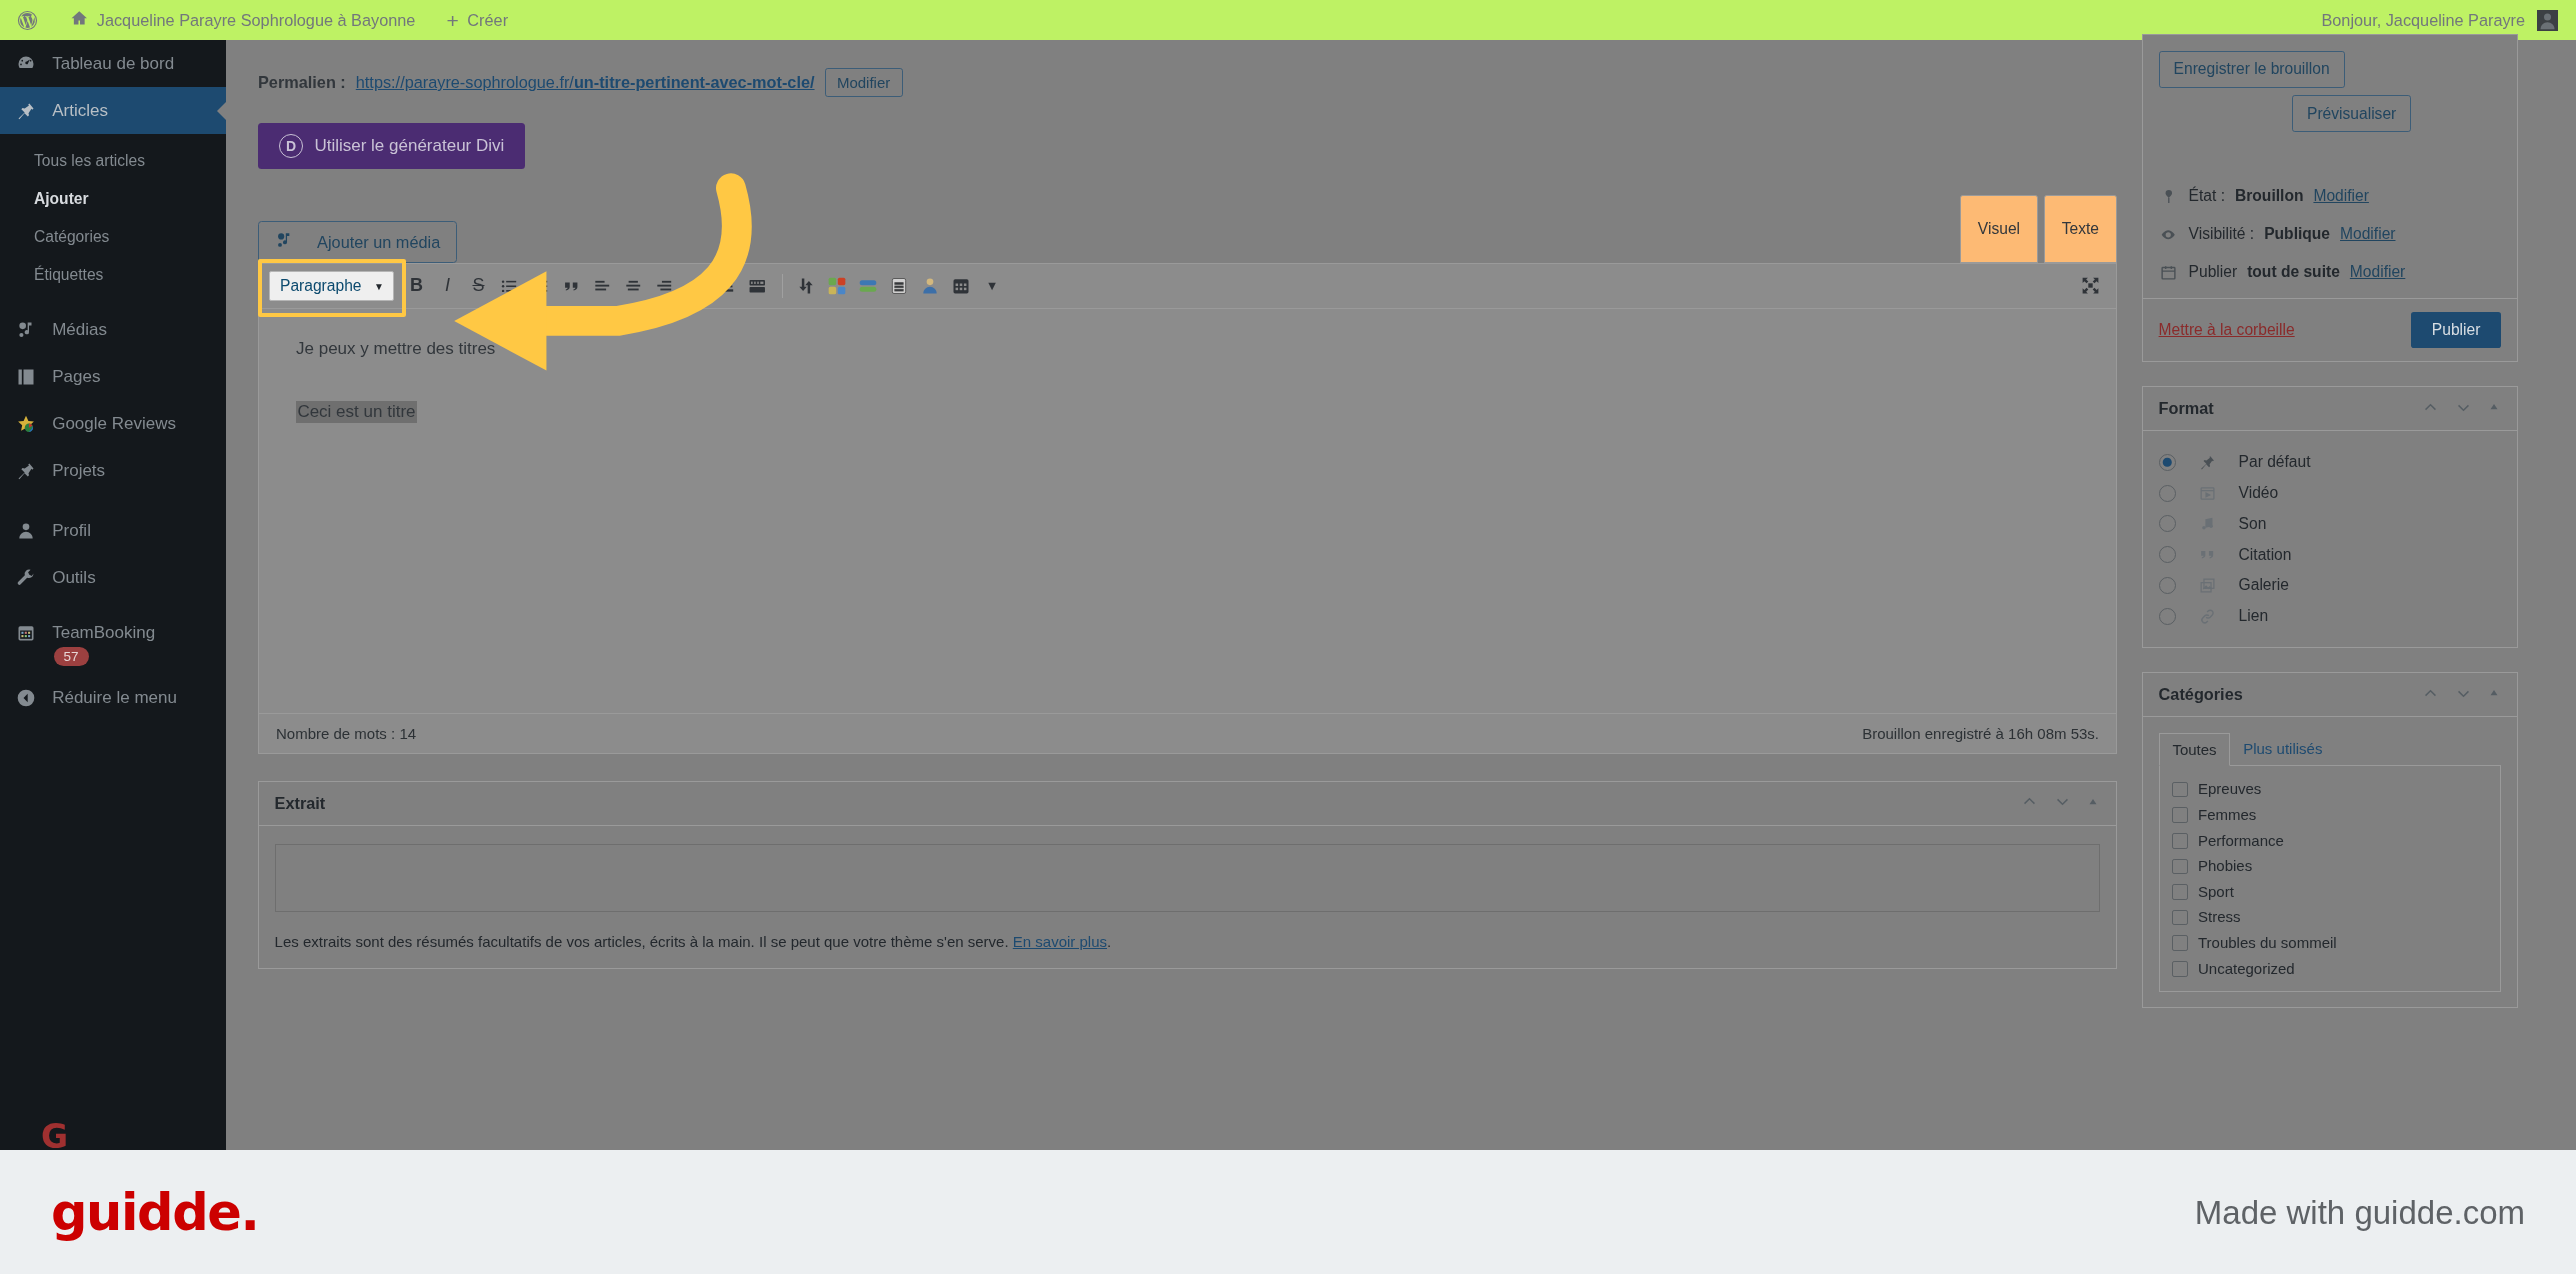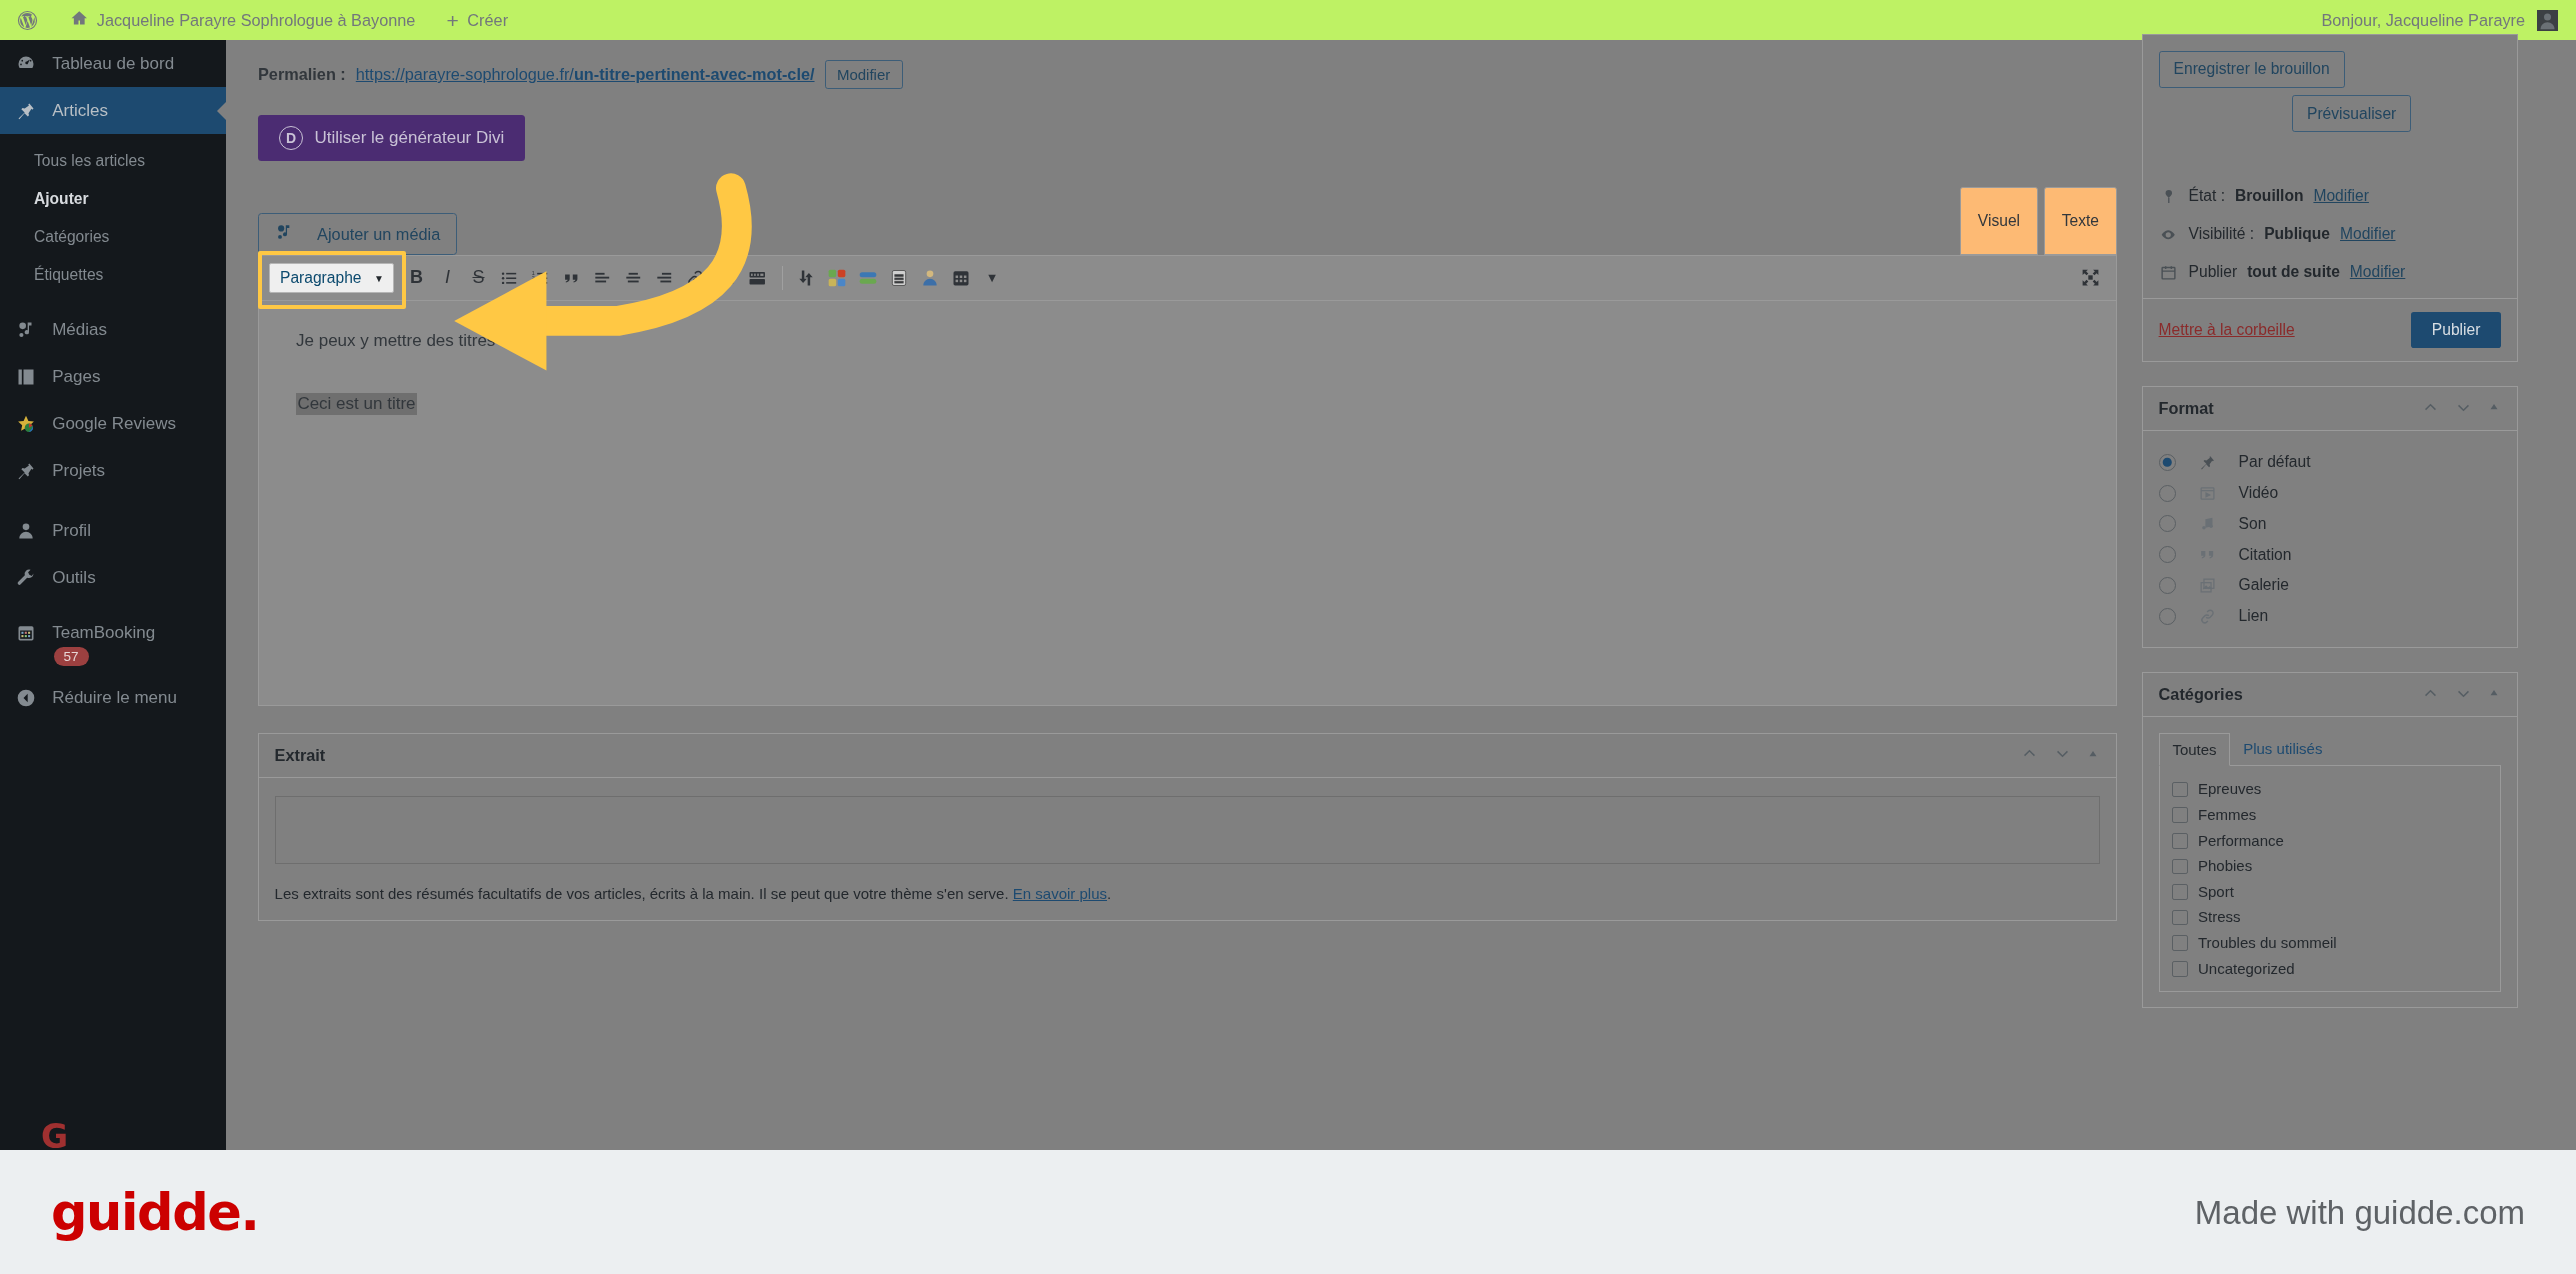--- a/index.html
+++ b/index.html
@@ -53,21 +53,21 @@
   .menu-item.stacked .label-wrap { display:flex; flex-direction:column; align-items:flex-start; }
   .partial-logo {
     position:absolute; left:41px; bottom:-7px; width:61px; height:40px;
     color:#a03030; font-size:33px; font-weight:bold; font-family:"DejaVu Sans", sans-serif;
     overflow:hidden;
   }
 
   
   .main { position:absolute; left:226px; top:40px; width:2350px; height:1110px; }
 
-  .content-col { position:absolute; left:32px; top:0; width:1859px; }
+  .content-col { position:absolute; left:32px; top:8px; width:1859px; }
   .side-col { position:absolute; left:1916px; top:-5.7px; width:376px; }
 
   .permalink-row { display:flex; align-items:center; gap:10px; margin-top:20px; font-size:16.3px; color:#32373c; }
   .permalink-label { font-weight:bold; }
   .permalink-link { color:#1d4a70; text-decoration:underline; font-size:16.3px; }
   .permalink-link b { font-weight:bold; }
   .btn-small {
     border:0.7px solid #3c5d78; background:#808080; color:#21455f; font-size:15px;
     padding:5px 11.4px; border-radius:2.8px; cursor:pointer; font-family:"Liberation Sans", sans-serif;
   }
@@ -536,20 +536,24 @@
                 <path d="M3 3h6l-2 2 2.5 2.5-2 2L5 7 3 9zM21 3h-6l2 2-2.5 2.5 2 2L19 7l2 2zM3 21h6l-2-2 2.5-2.5-2-2L5 17l-2-2zM21 21h-6l2-2-2.5-2.5 2-2L19 17l2-2z"></path>
               </svg>
           </span>
         </div>
 
         <div class="editor-body">
           <div class="ed-p">Je peux y mettre des titres</div>
           <div class="ed-p"><span class="ed-sel">Ceci est un titre</span></div>
         </div>
 
+        <div class="editor-status">
+          <span>Nombre de mots : 14</span>
+          <span class="right">Brouillon enregistré à 16h 08m 53s.</span>
+        </div>
       </div>
 
       
       <div class="metabox">
         <div class="mb-head">
           <span>Extrait</span>
           <span class="ctrls">
             <span>
               <svg width="17" height="17" viewBox="0 0 24 24" fill="none" stroke="#555d63" stroke-width="2">
                   <path d="M5 15l7-7 7 7"></path>

